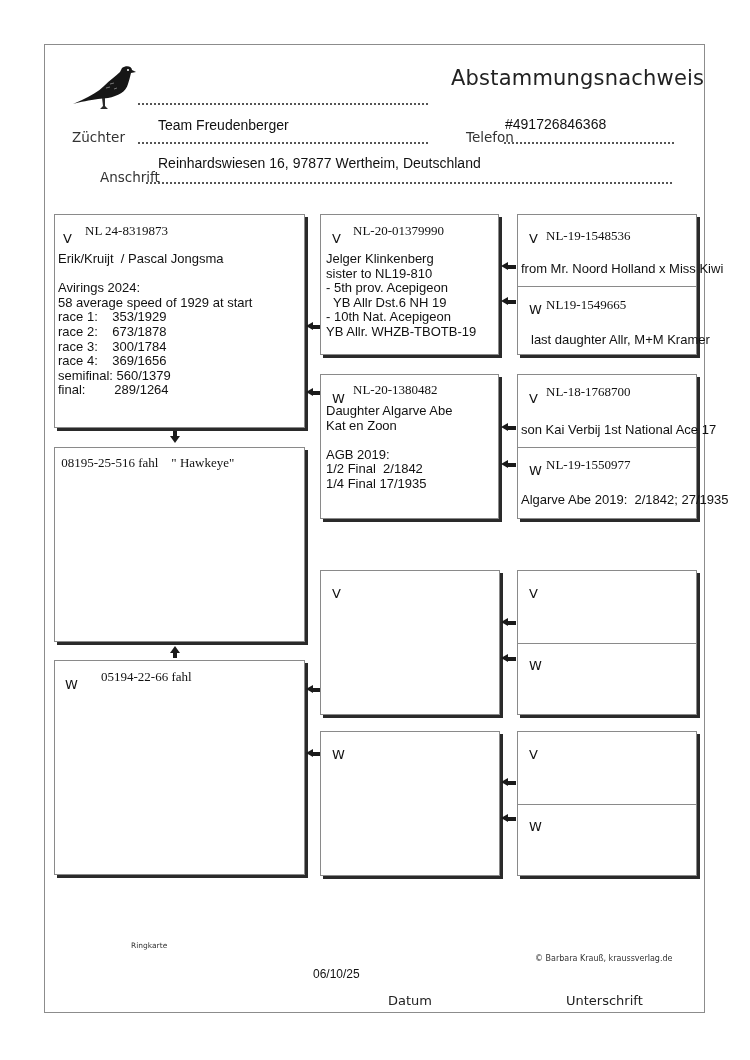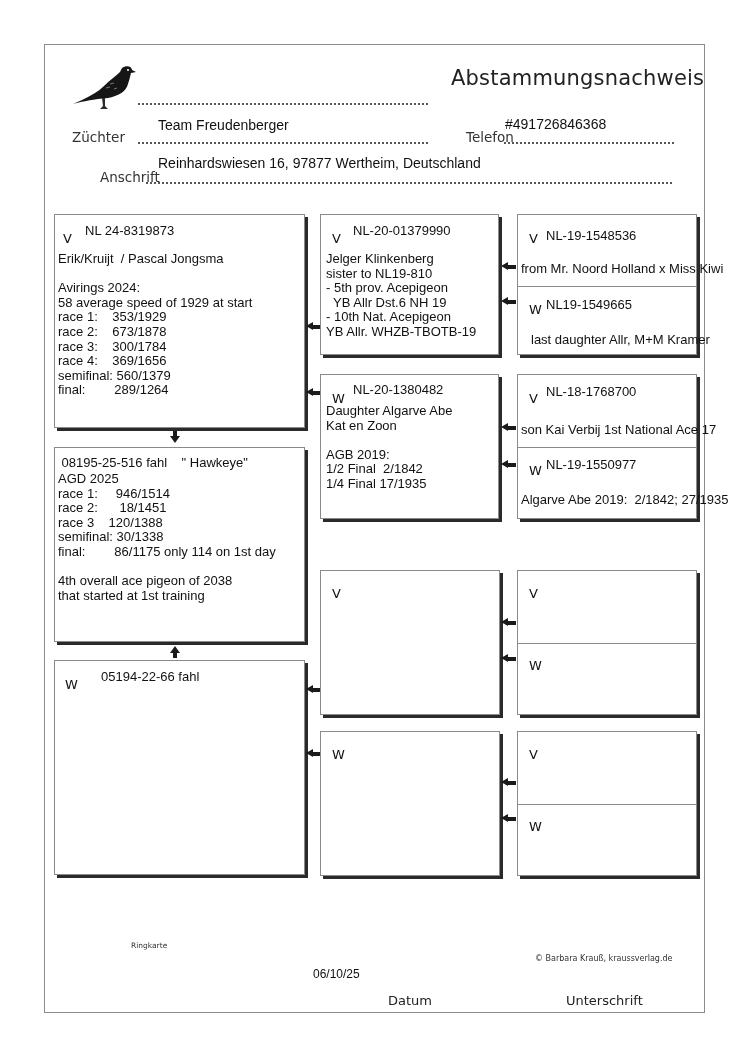--- a/index.html
+++ b/index.html
@@ -9,21 +9,21 @@
           border: 1.5px solid #8c8c8c; box-sizing: border-box; }
   .abs { position: absolute; }
   .title { left: 451px; top: 66px; font-size: 21px; color: #222; font-family: "DejaVu Sans", sans-serif; letter-spacing: 0.2px; }
   .label { font-size: 13.5px; color: #333; font-family: "DejaVu Sans", sans-serif; }
   .value { font-size: 14px; color: #111; }
   .dots { border-bottom: 2px dotted #555; height: 0; }
   .box { position: absolute; background: #fff; border: 1px solid #8a8a8a;
          box-shadow: 3px 3px 0 #2a2a2a; box-sizing: border-box; }
   .box .t { position: absolute; font-size: 13px; line-height: 14.6px; white-space: pre; color: #111; }
   .sex { font-family: "DejaVu Sans", sans-serif; font-size: 14px; color: #222; }
-  .ring { font-size: 13.5px; color: #111; }
+  .ring { font-size: 13.5px; color: #111; font-family: Liberation Serif, serif; }
   .half { position: absolute; left: 0; right: 0; }
   .divider { position: absolute; left: 0; right: 0; border-top: 1px solid #8a8a8a; }
   .arrow-l { position: absolute; width: 14px; height: 7px; }
   .arrow-l::before { content: ""; position: absolute; left: 5px; top: 1.5px; width: 10px; height: 4px; background: #1a1a1a; }
   .arrow-l::after { content: ""; position: absolute; left: 0; top: -1px; width: 0; height: 0;
                     border-top: 4.5px solid transparent; border-bottom: 4.5px solid transparent; border-right: 7px solid #1a1a1a; }
   .arrow-d, .arrow-u { position: absolute; width: 10px; height: 12px; }
   .arrow-d::before { content: ""; position: absolute; left: 3px; top: 0; width: 4px; height: 6px; background: #1a1a1a; }
   .arrow-d::after { content: ""; position: absolute; left: 0; top: 5px; border-left: 5px solid transparent; border-right: 5px solid transparent; border-top: 7px solid #1a1a1a; }
   .arrow-u::before { content: ""; position: absolute; left: 3px; top: 6px; width: 4px; height: 6px; background: #1a1a1a; }
@@ -69,29 +69,20 @@
 race 2:    673/1878
 race 3:    300/1784
 race 4:    369/1656
 semifinal: 560/1379
 final:        289/1264</span>
 </div>
 <div class="arrow-d" style="left:170px;top:431px;"></div>
 
 <div class="box" style="left:54px;top:447px;width:251px;height:195px;">
   <span class="t ring" style="left:3px;top:8px;"> 08195-25-516 fahl    " Hawkeye"</span>
-  <span class="t" style="left:3px;top:24px;">AGD 2025
-race 1:     946/1514
-race 2:      18/1451
-race 3    120/1388
-semifinal: 30/1338
-final:        86/1175 only 114 on 1st day
-
-4th overall ace pigeon of 2038
-that started at 1st training</span>
 </div>
 <div class="arrow-u" style="left:170px;top:646px;"></div>
 
 <div class="box" style="left:54px;top:660px;width:251px;height:215px;">
   <span class="t sex" style="left:10px;top:17px;">W</span>
   <span class="t ring" style="left:46px;top:9px;">05194-22-66 fahl</span>
 </div>
 
 <div class="arrow-l" style="left:306px;top:323px;"></div>
 <div class="arrow-l" style="left:306px;top:389px;"></div>

